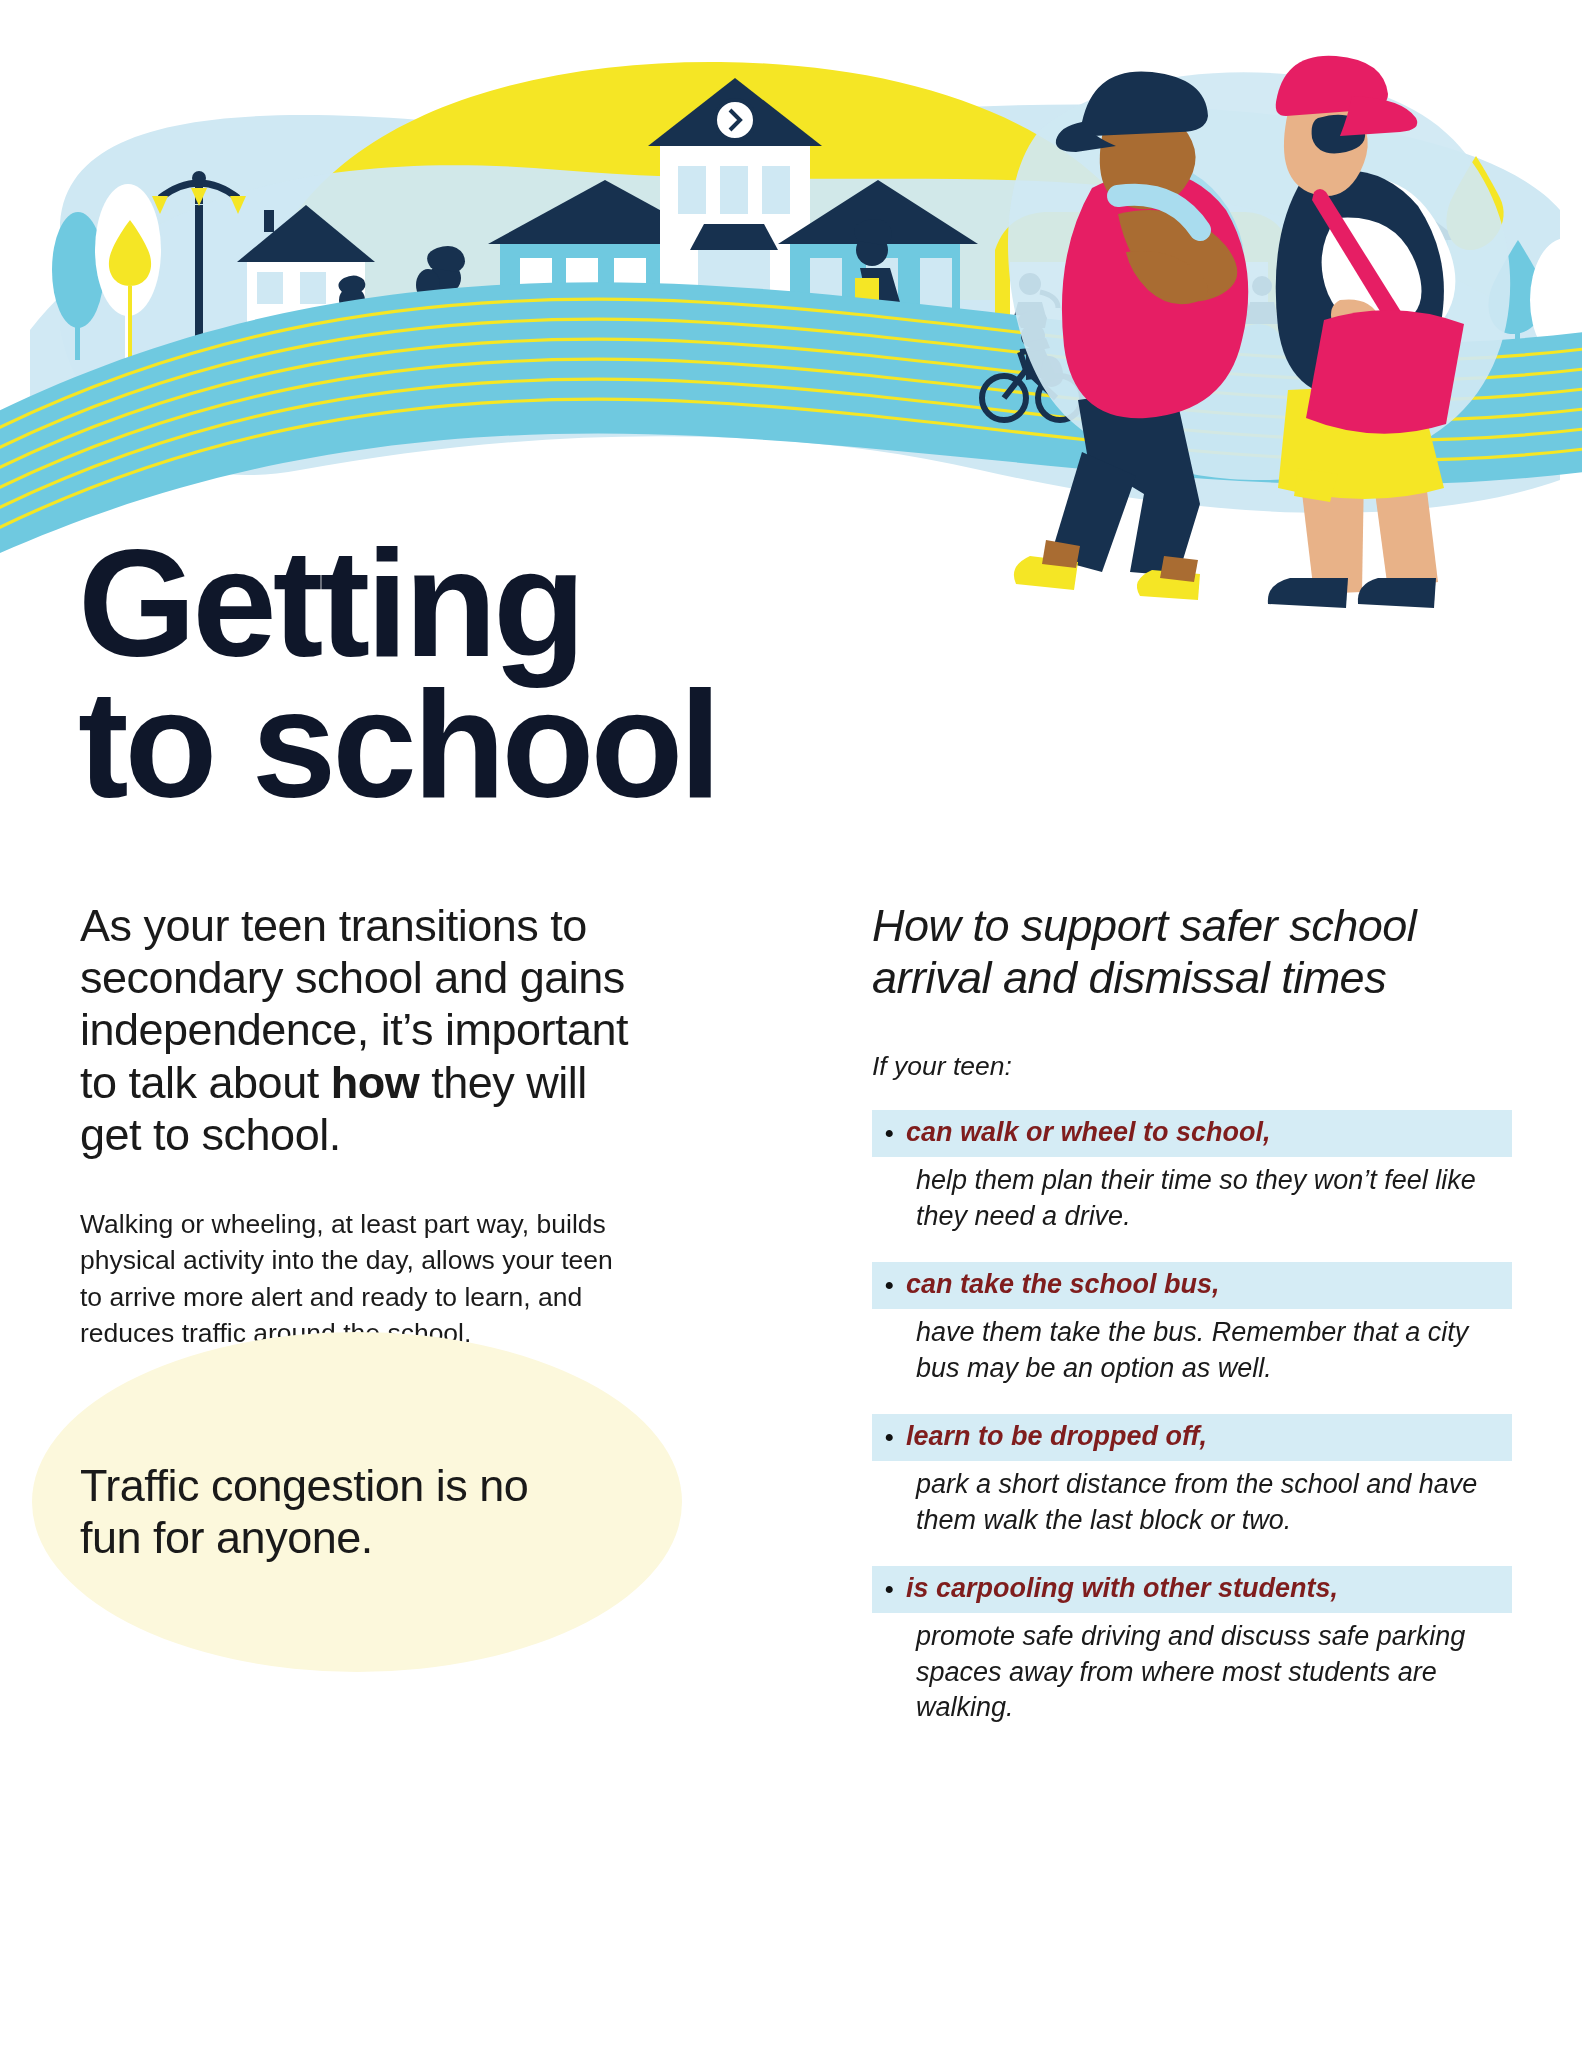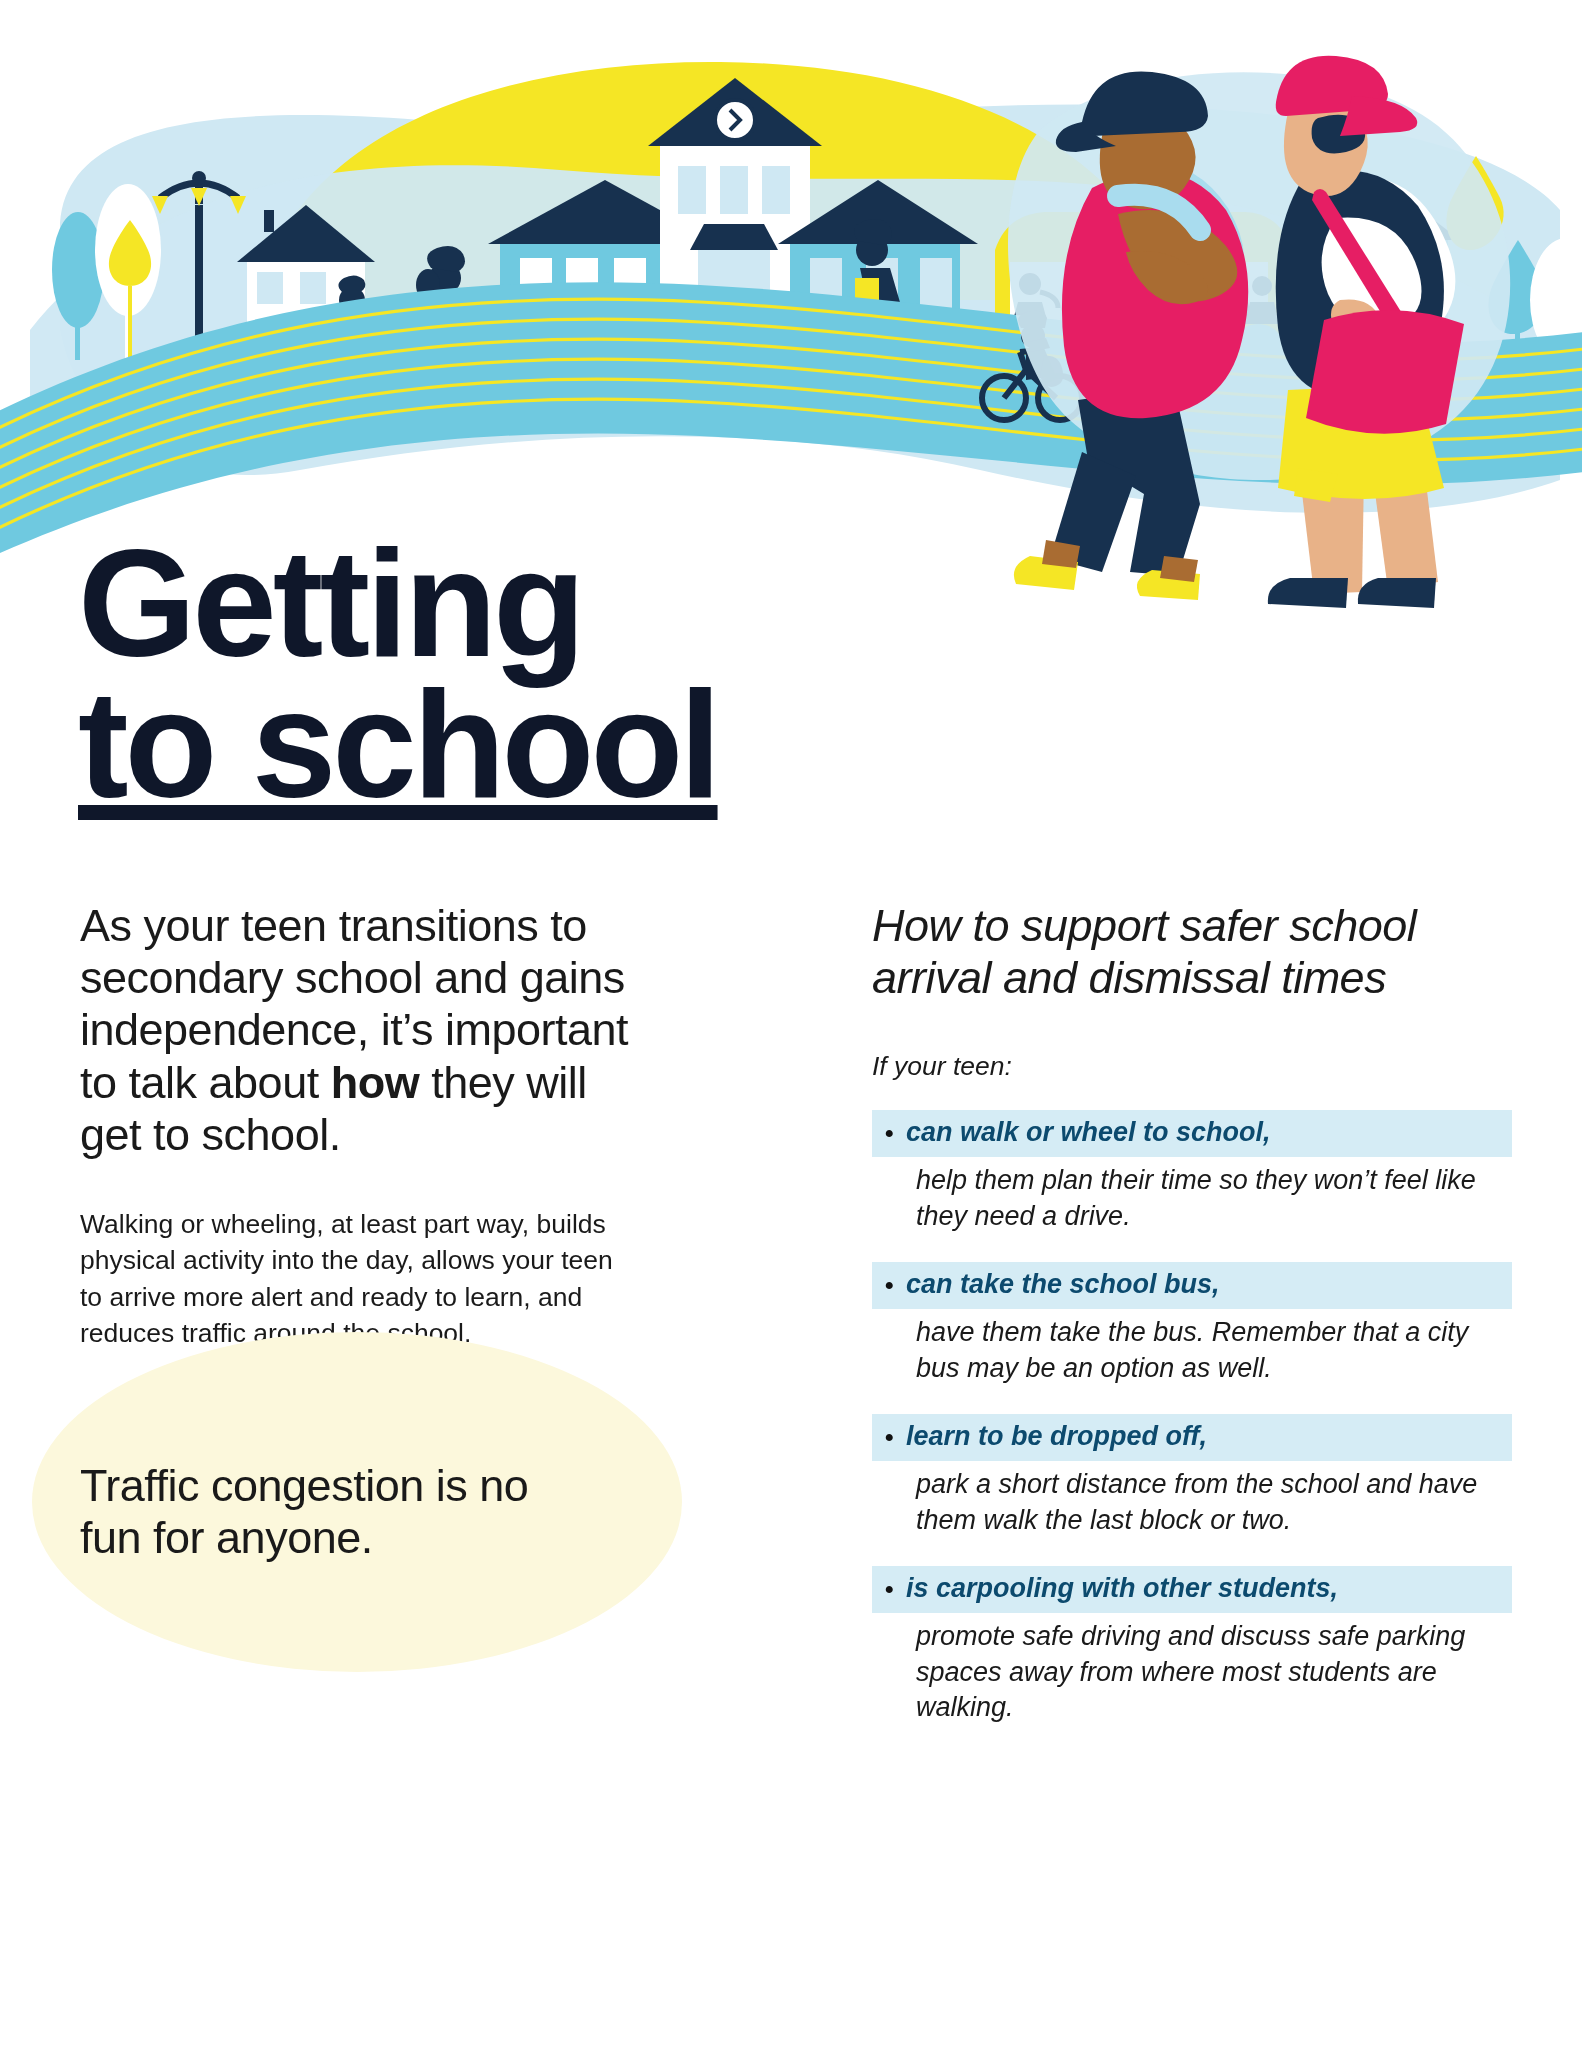--- a/index.html
+++ b/index.html
@@ -13,21 +13,21 @@
   
   .hero{position:absolute;left:0;top:0;width:1582px;height:660px;overflow:hidden;}
   .hero svg{display:block;}
 
   
   .title{
     position:absolute;left:78px;top:431px;width:900px;
     font-size:152px;line-height:0.93;font-weight:bold;letter-spacing:-4px;
     color:#0f172a;
   }
-  .title .l2{display:block;text-decoration:underline;}
+  .title .l2{display:block;}
 
   
   .col-left{position:absolute;left:80px;top:855px;width:560px;}
   .col-right{position:absolute;left:872px;top:855px;width:640px;font-style:italic;}
 
   .lead{
     font-size:45px;line-height:1.16;color:#1a1a1a;font-weight:normal;
     letter-spacing:-0.5px;
   }
   .lead b{font-weight:bold;}
@@ -48,21 +48,21 @@
     background:#d5ecf5;
     display:block;
     padding:6px 10px 7px 0px;
   }
   .bullet .band .row{display:flex;align-items:flex-start;}
   .bullet .dot{
     flex:0 0 auto;width:34px;text-align:center;font-size:26px;line-height:1.25;
     color:#111;padding-top:1px;
   }
   .bullet .strong{
-    font-size:27px;font-weight:bold;line-height:1.25;color:#0c4a6e;
+    font-size:27px;font-weight:bold;line-height:1.25;color:#7f1d1d;
   }
   .bullet .detail{
     font-size:27px;line-height:1.32;color:#1a1a1a;margin-left:44px;margin-top:6px;
   }
 
   
   .oval{
     position:absolute;left:32px;top:1332px;width:650px;height:340px;
     background:#fcf8dc;border-radius:50% / 50%;
   }

